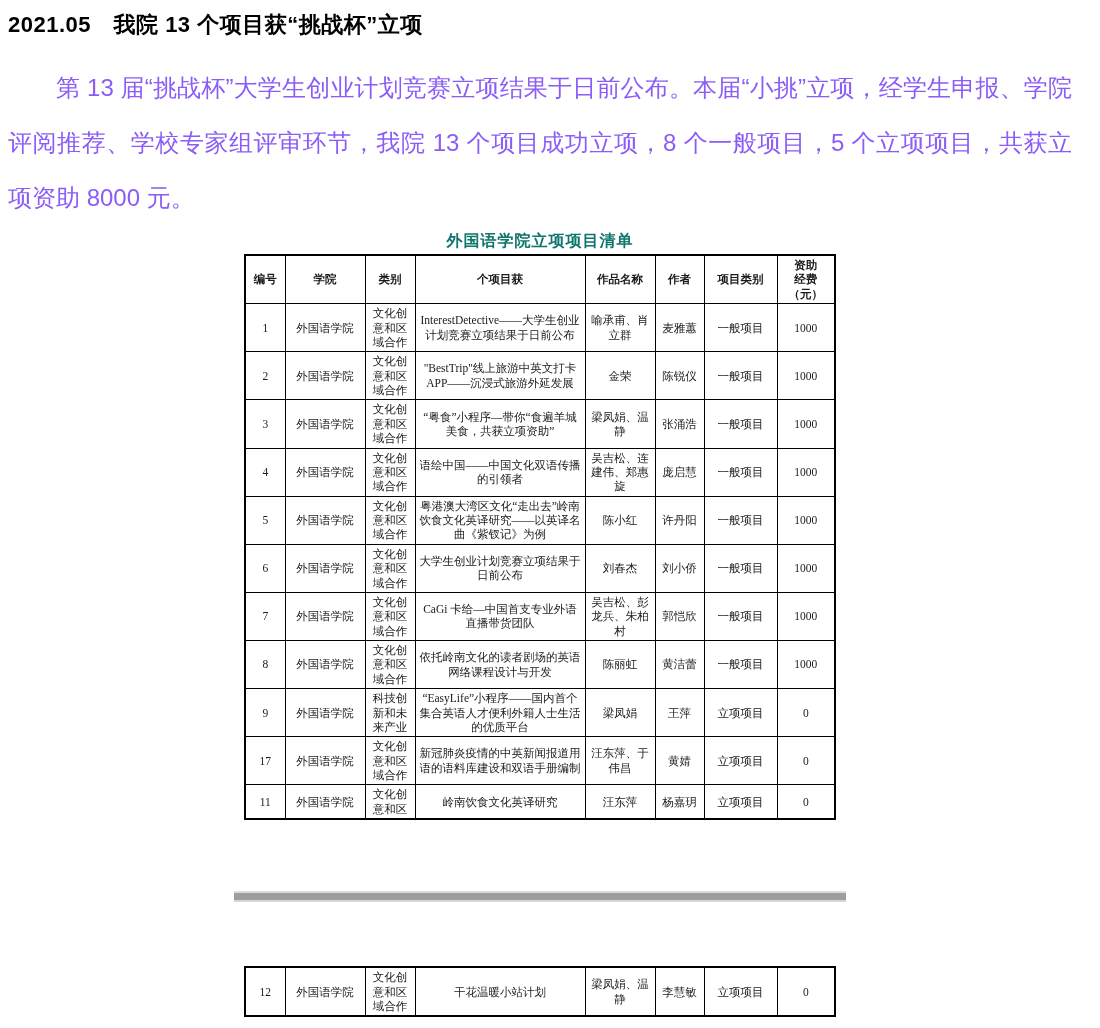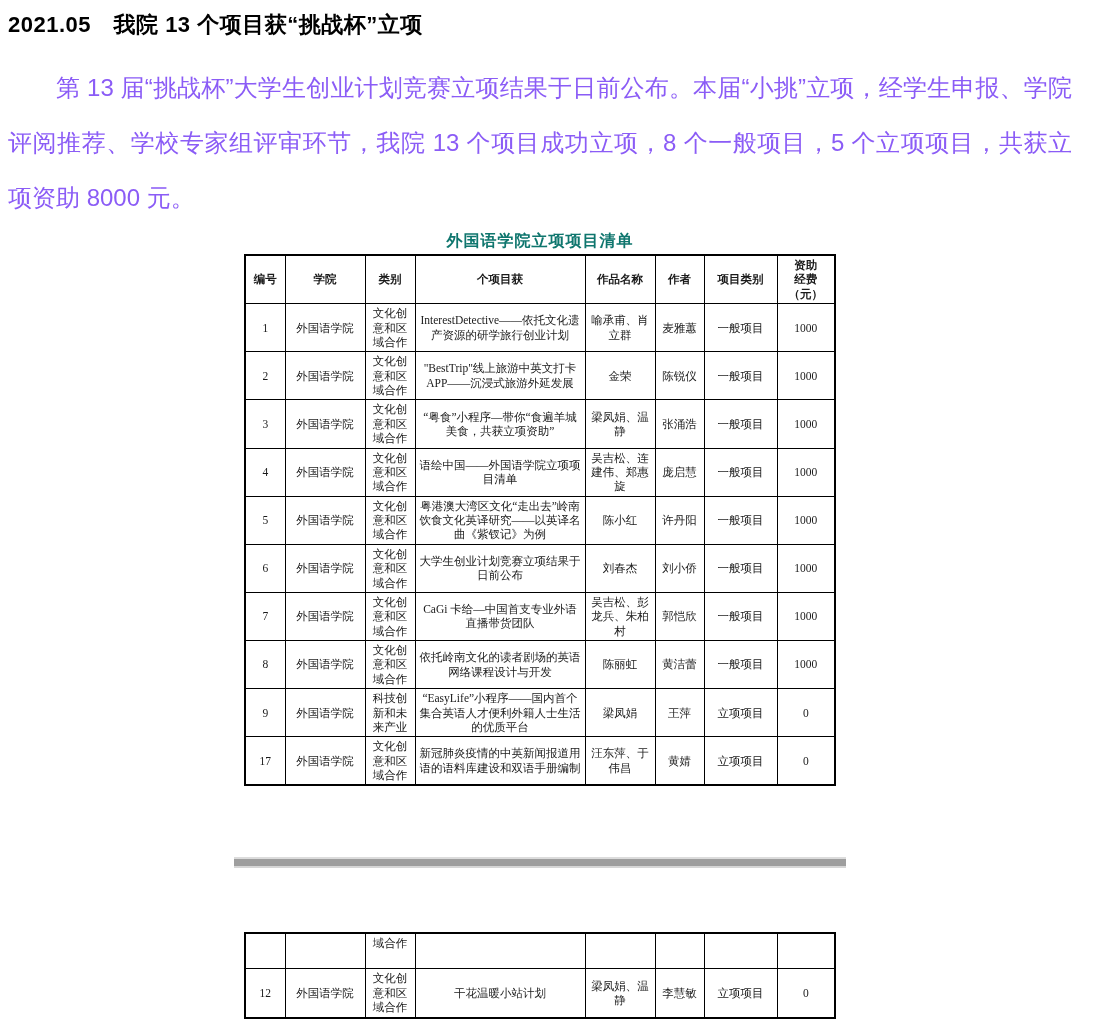--- a/index.html
+++ b/index.html
@@ -113,21 +113,21 @@
             <th data-name="column-header">资助
 经费
 （元）</th>
           </tr>
         </thead>
       <tbody data-name="projects-table-body">
           <tr data-name="table-row">
             <td data-name="table-cell">1</td>
             <td data-name="table-cell">外国语学院</td>
             <td data-name="table-cell">文化创意和区域合作</td>
-            <td data-name="table-cell">InterestDetective——依托文化遗产资源的研学旅行创业计划</td>
+            <td data-name="table-cell">InterestDetective——大学生创业计划竞赛立项结果于日前公布</td>
             <td data-name="table-cell">喻承甫、肖立群</td>
             <td data-name="table-cell">麦雅蕙</td>
             <td data-name="table-cell">一般项目</td>
             <td data-name="table-cell">1000</td>
           </tr>
           <tr data-name="table-row">
             <td data-name="table-cell">2</td>
             <td data-name="table-cell">外国语学院</td>
             <td data-name="table-cell">文化创意和区域合作</td>
             <td data-name="table-cell">"BestTrip"线上旅游中英文打卡 APP——沉浸式旅游外延发展</td>
@@ -143,21 +143,21 @@
             <td data-name="table-cell">“粤食”小程序—带你“食遍羊城美食，共获立项资助”</td>
             <td data-name="table-cell">梁凤娟、温静</td>
             <td data-name="table-cell">张涌浩</td>
             <td data-name="table-cell">一般项目</td>
             <td data-name="table-cell">1000</td>
           </tr>
           <tr data-name="table-row">
             <td data-name="table-cell">4</td>
             <td data-name="table-cell">外国语学院</td>
             <td data-name="table-cell">文化创意和区域合作</td>
-            <td data-name="table-cell">语绘中国——外国语学院立项项目清单</td>
+            <td data-name="table-cell">语绘中国——中国文化双语传播的引领者</td>
             <td data-name="table-cell">吴吉松、连建伟、郑惠旋</td>
             <td data-name="table-cell">庞启慧</td>
             <td data-name="table-cell">一般项目</td>
             <td data-name="table-cell">1000</td>
           </tr>
           <tr data-name="table-row">
             <td data-name="table-cell">5</td>
             <td data-name="table-cell">外国语学院</td>
             <td data-name="table-cell">文化创意和区域合作</td>
             <td data-name="table-cell">粤港澳大湾区文化“走出去”岭南饮食文化英译研究——以英译名曲《紫钗记》为例</td>
@@ -206,20 +206,30 @@
             <td data-name="table-cell">立项项目</td>
             <td data-name="table-cell">0</td>
           </tr>
           <tr data-name="table-row">
             <td data-name="table-cell">17</td>
             <td data-name="table-cell">外国语学院</td>
             <td data-name="table-cell">文化创意和区域合作</td>
             <td data-name="table-cell">新冠肺炎疫情的中英新闻报道用语的语料库建设和双语手册编制</td>
             <td data-name="table-cell">汪东萍、于伟昌</td>
             <td data-name="table-cell">黄婧</td>
+            <td data-name="table-cell">立项项目</td>
+            <td data-name="table-cell">0</td>
+          </tr>
+          <tr data-name="table-row">
+            <td data-name="table-cell">11</td>
+            <td data-name="table-cell">外国语学院</td>
+            <td data-name="table-cell">文化创意和区</td>
+            <td data-name="table-cell">岭南饮食文化英译研究</td>
+            <td data-name="table-cell">汪东萍</td>
+            <td data-name="table-cell">杨嘉玥</td>
             <td data-name="table-cell">立项项目</td>
             <td data-name="table-cell">0</td>
           </tr>
         </tbody>
     </table>
   </div>
 
   <div class="page-divider" data-name="page-break-divider"></div>
 
   <div id="t2-wrap" data-name="project-table-continued-section">
@@ -228,30 +238,20 @@
         <col style="width:40px">
           <col style="width:80px">
           <col style="width:50px">
         <col style="width:170px">
           <col style="width:70px">
           <col style="width:49px">
         <col style="width:73px">
           <col style="width:58px">
       </colgroup>
       <tbody data-name="projects-table-continued-body">
-          <tr data-name="carryover-row">
-            <td data-name="table-cell"></td>
-            <td data-name="table-cell"></td>
-            <td data-name="table-cell">域合作</td>
-            <td data-name="table-cell"></td>
-            <td data-name="table-cell"></td>
-            <td data-name="table-cell"></td>
-            <td data-name="table-cell"></td>
-            <td data-name="table-cell"></td>
-          </tr>
           <tr data-name="table-row">
             <td data-name="table-cell">12</td>
             <td data-name="table-cell">外国语学院</td>
             <td data-name="table-cell">文化创意和区域合作</td>
             <td data-name="table-cell">干花温暖小站计划</td>
             <td data-name="table-cell">梁凤娟、温静</td>
             <td data-name="table-cell">李慧敏</td>
             <td data-name="table-cell">立项项目</td>
             <td data-name="table-cell">0</td>
           </tr>

